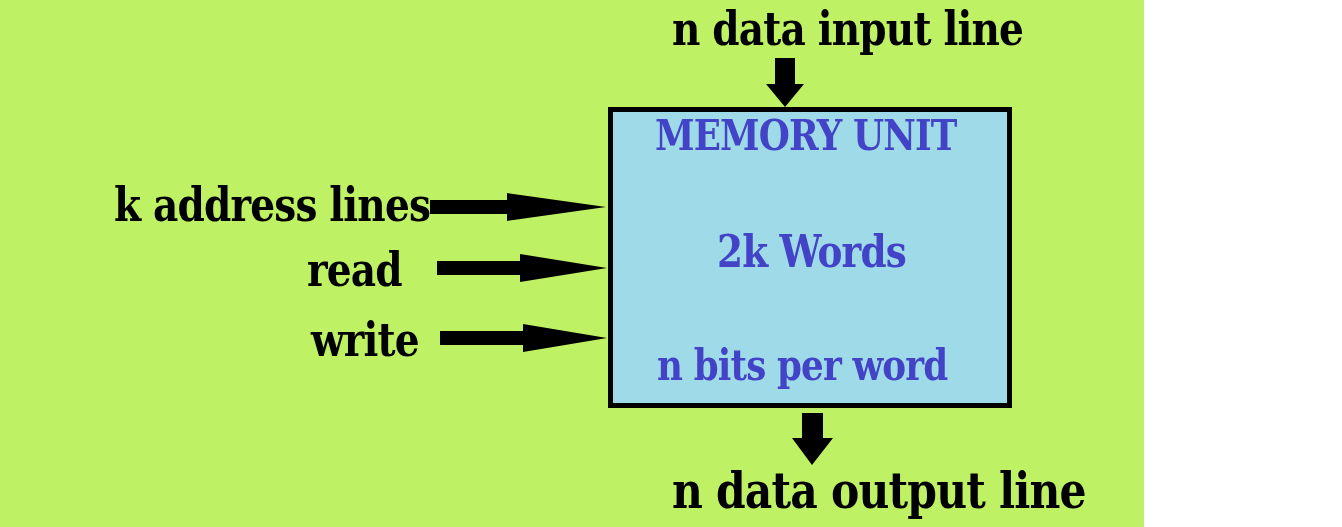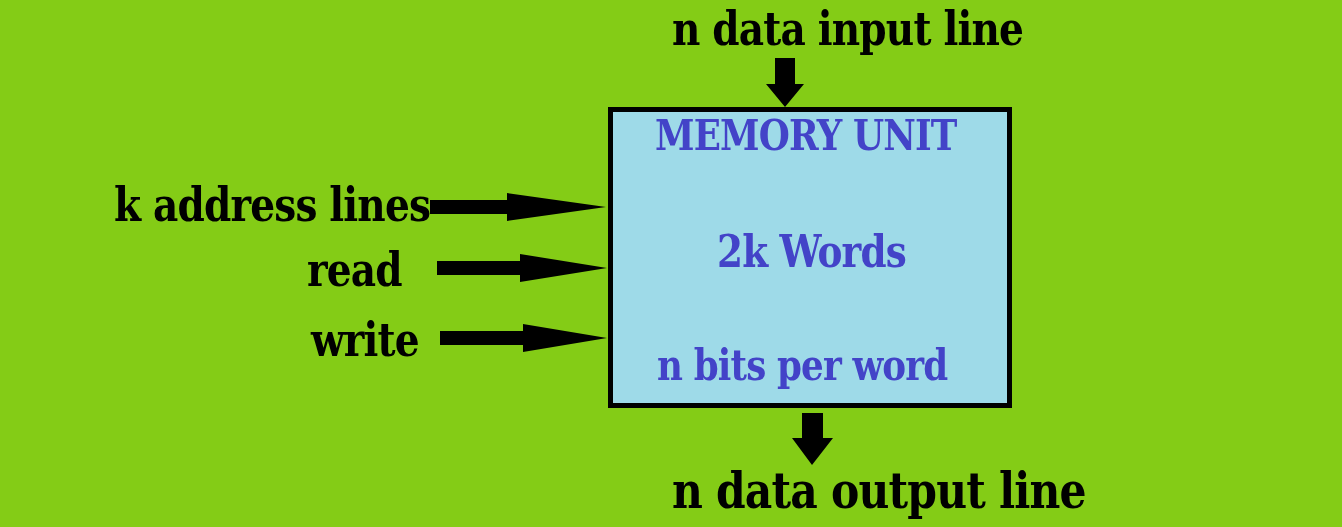--- a/index.html
+++ b/index.html
@@ -2,23 +2,23 @@
 <html style="--box-fill: #9EDAE8; --box-border: #000000; --box-text: #4343C8; --label-text: #000000; --arrow: #000000;"><head>
 <meta charset="utf-8">
 <style>
   html, body {
     margin: 0;
     padding: 0;
     background: #ffffff;
   }
   .canvas {
     position: relative;
-    width: 1342px;
+    width: 1144px;
     height: 527px;
-    background: #84cc16;
+    background: #bef264;
     overflow: hidden;
     font-family: "DejaVu Serif", "Liberation Serif", serif;
   }
   .lbl {
     position: absolute;
     font-weight: bold;
     color: var(--label-text, #000000);
     line-height: 1;
     white-space: nowrap;
     transform: scaleX(0.85);

